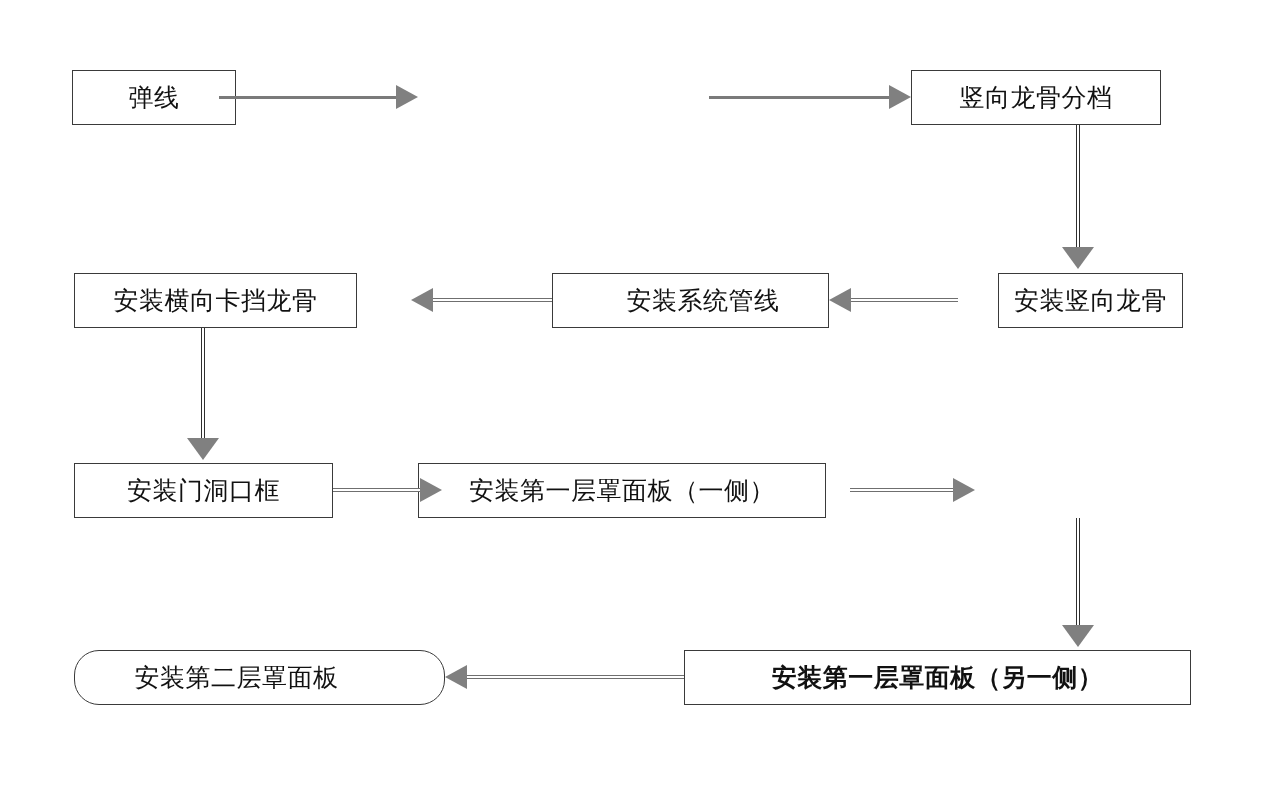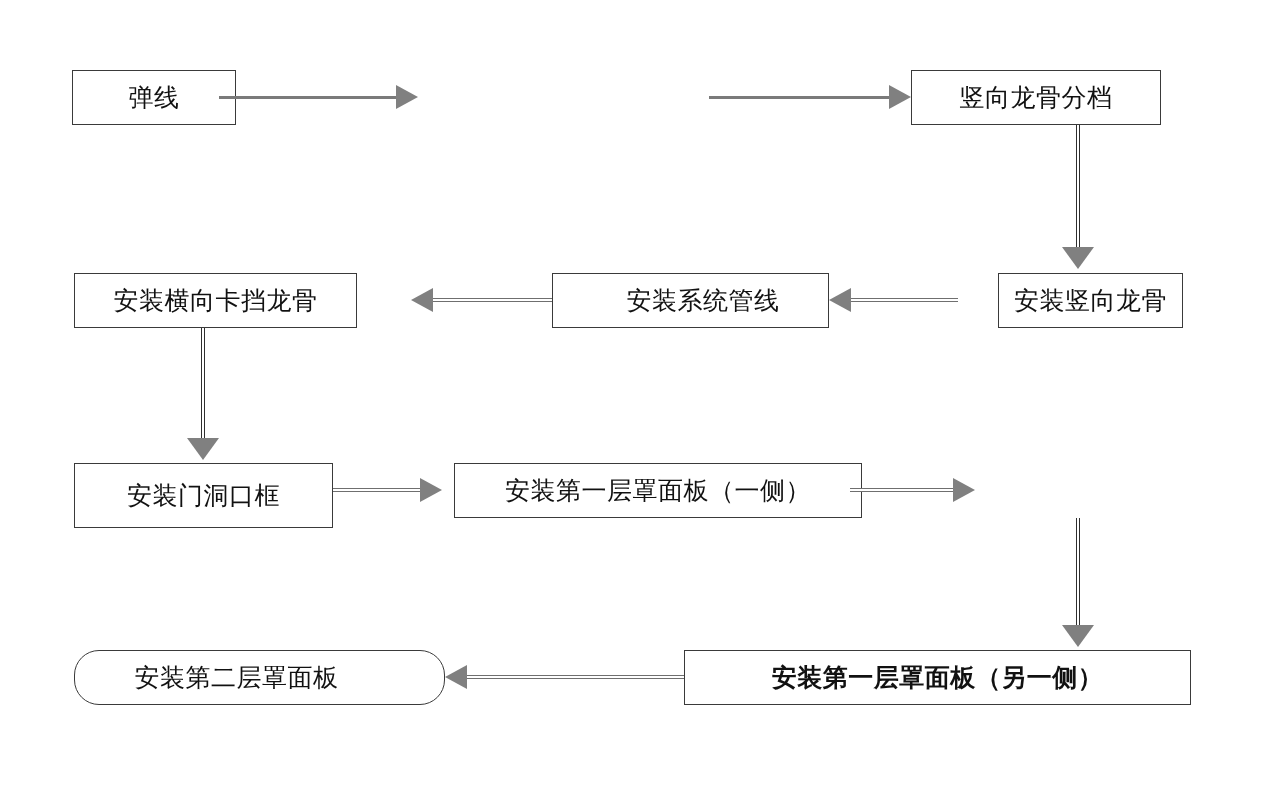--- a/index.html
+++ b/index.html
@@ -126,25 +126,25 @@
 
   <div class="hline" style="left:851px; top:298px; width:107px;"></div>
   <div class="arrow-left" style="left:829px; top:288px;"></div>
 
   <div class="hline" style="left:433px; top:298px; width:119px;"></div>
   <div class="arrow-left" style="left:411px; top:288px;"></div>
 
   <div class="vline" style="left:201px; top:328px; height:110px;"></div>
   <div class="arrow-down" style="left:187px; top:438px;"></div>
 
-  <div class="node" style="left:74px; top:463px; width:259px; height:65px;">
+  <div class="node" style="left:74px; top:463px; width:259px; height:55px;">
     <span>安装门洞口框</span>
   </div>
 
-  <div class="node" style="left:454px; top:463px; width:408px; height:55px;">
+  <div class="node" style="left:418px; top:463px; width:408px; height:55px;">
     <span>安装第一层罩面板（一侧）</span>
   </div>
 
 
   <div class="hline" style="left:333px; top:488px; width:87px;"></div>
   <div class="arrow-right" style="left:420px; top:478px;"></div>
 
   <div class="hline" style="left:850px; top:488px; width:103px;"></div>
   <div class="arrow-right" style="left:953px; top:478px;"></div>
 

